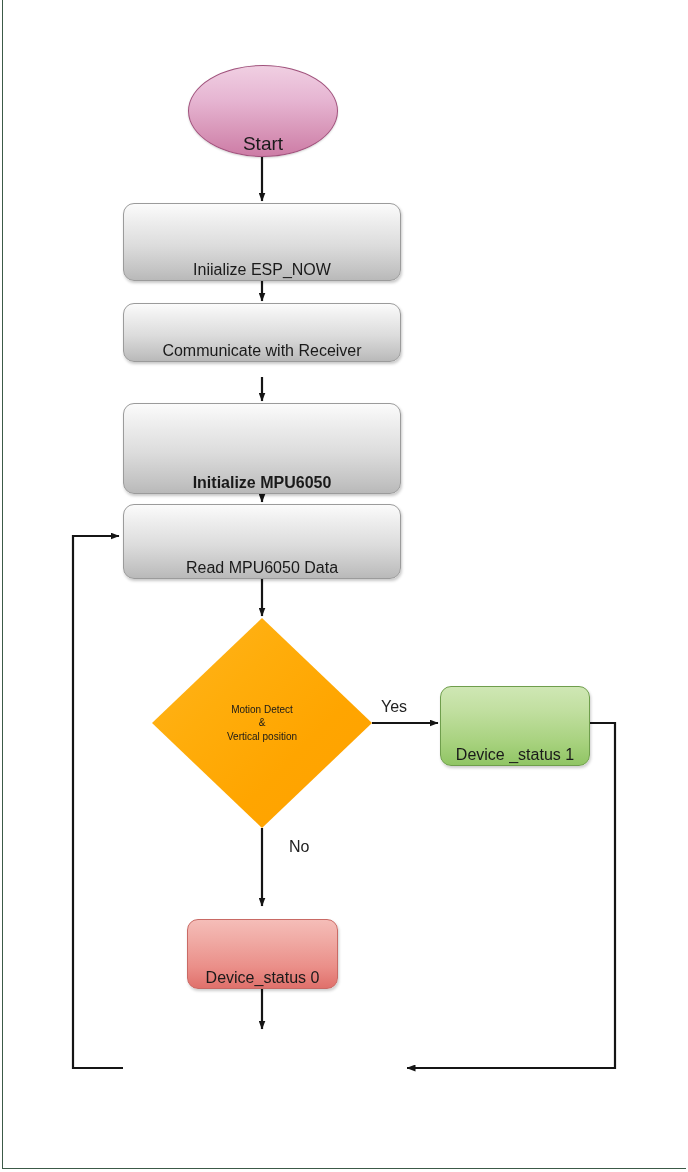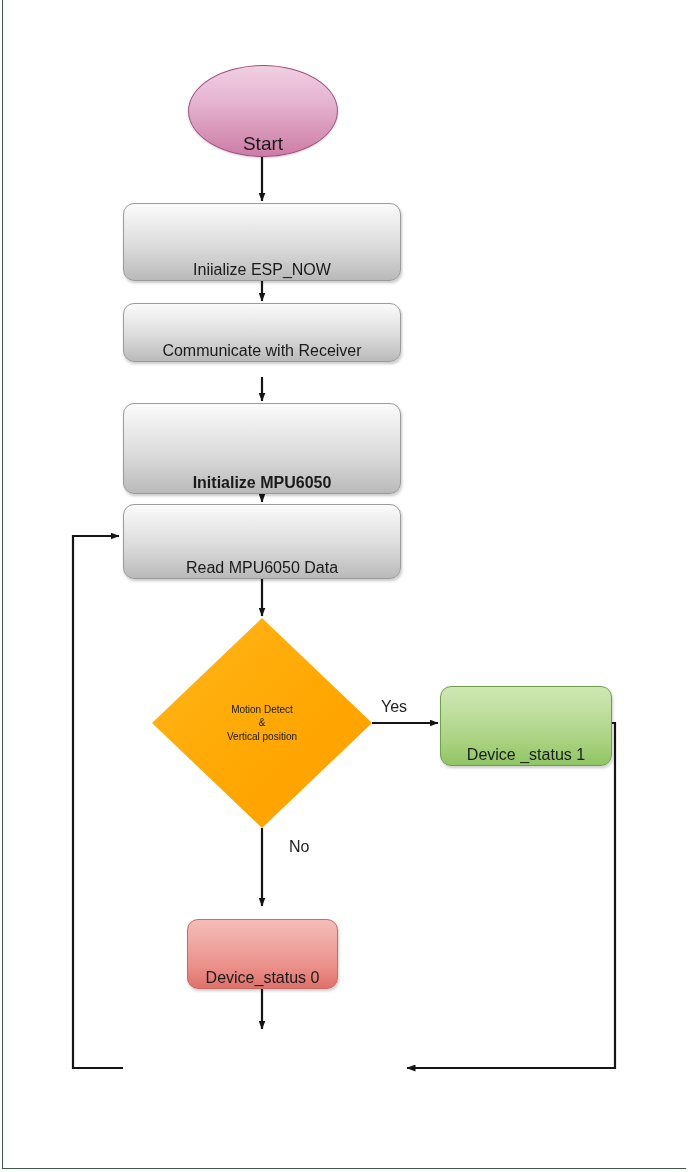--- a/index.html
+++ b/index.html
@@ -175,21 +175,21 @@
 
   <div class="node decision" style="left:152px; top:618px;">
     <div class="dia-shape"></div>
     <div class="dia-label">
       <div>Motion Detect</div>
       <div>&amp;</div>
       <div>Vertical position</div>
     </div>
   </div>
 
-  <div class="node green" style="left:440px; top:686px; width:172px; height:80px;">
+  <div class="node green" style="left:440px; top:686px; width:150px; height:80px;">
     <span>Device _status 1</span>
   </div>
 
   <div class="node red" style="left:187px; top:919px; width:151px; height:70px;">
     <span>Device_status 0</span>
   </div>
 
 
   <div class="edge-label" style="left:381px; top:686px;margin-top:12px;">Yes</div>
 

